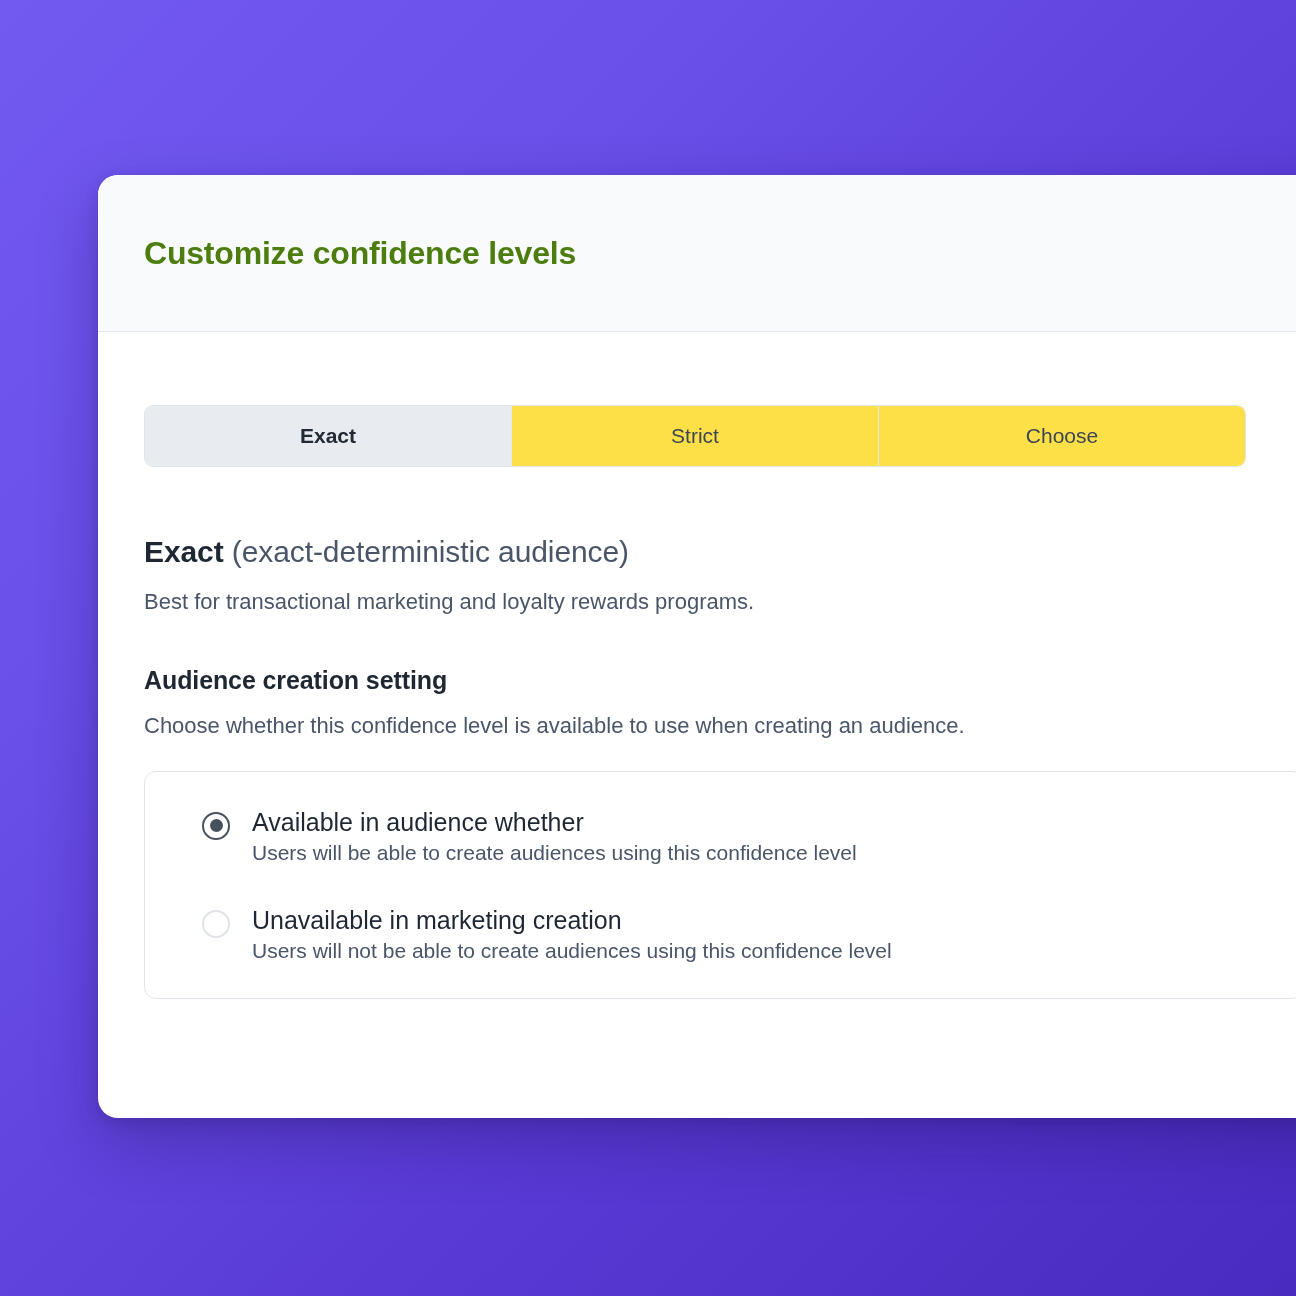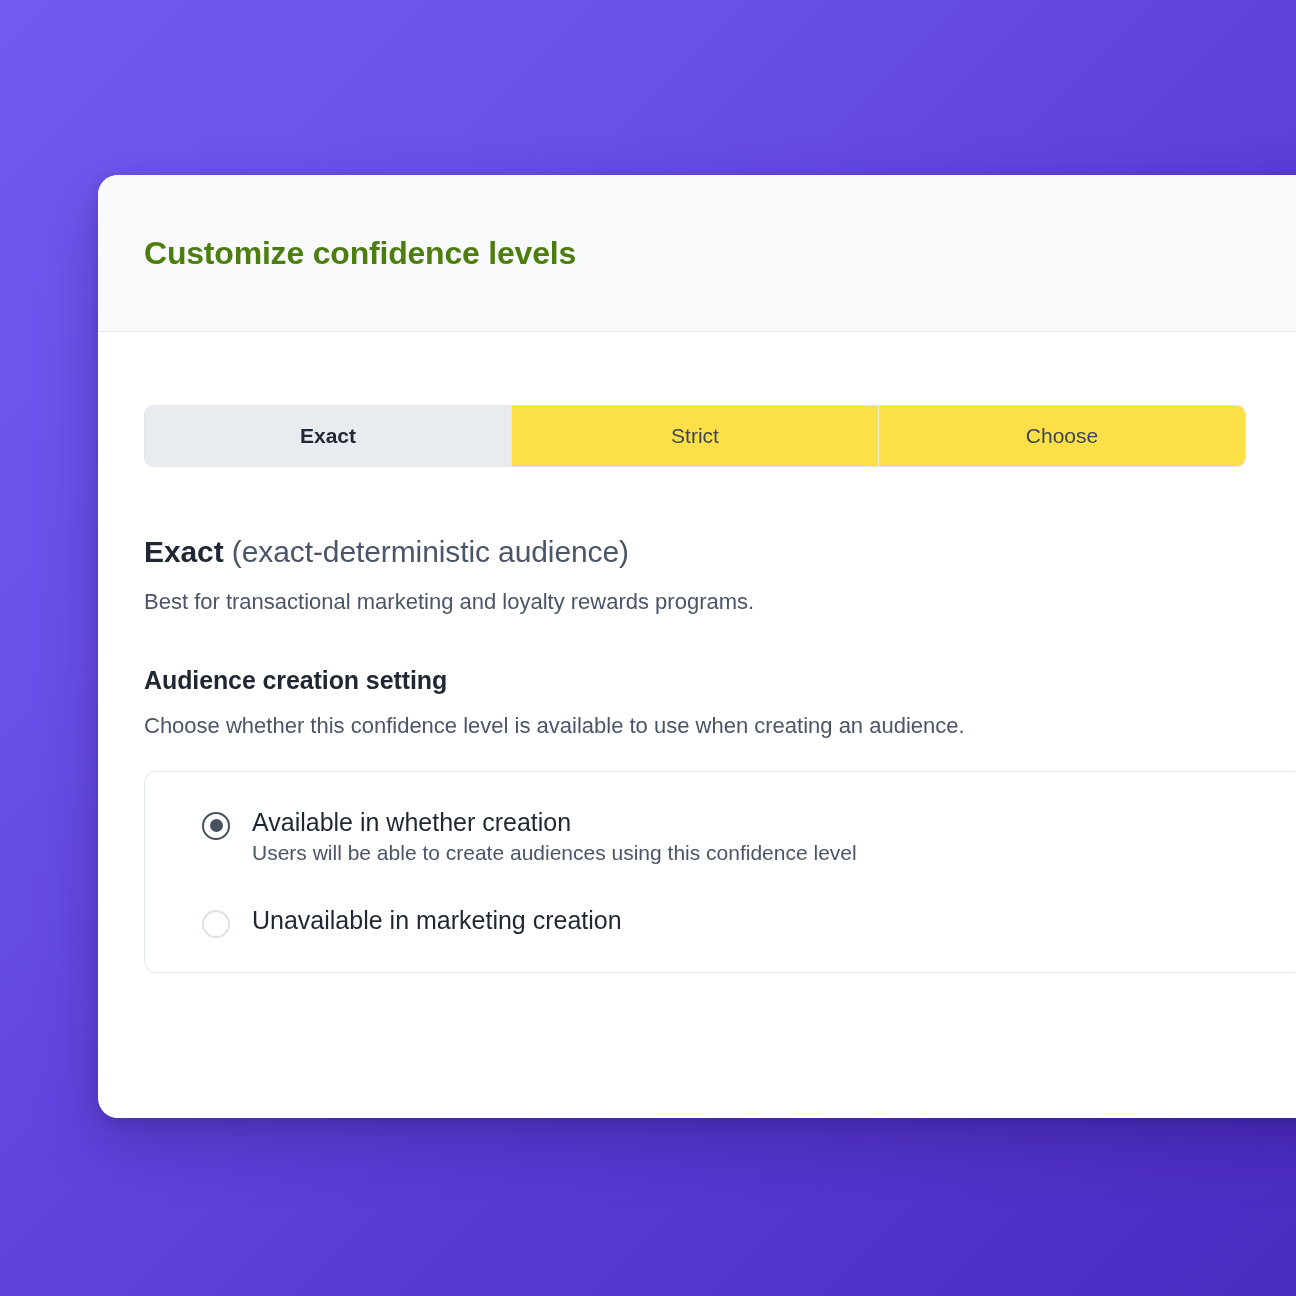--- a/index.html
+++ b/index.html
@@ -202,29 +202,30 @@
 
     <div class="setting-block">
       <div class="setting-title">Audience creation setting</div>
       <div class="setting-desc">Choose whether this confidence level is available to use when creating an audience.</div>
 
       <div class="radio-group">
 
         <div class="radio-option">
           <span class="radio-mark checked"></span>
           <span class="radio-text">
-            <span class="radio-label">Available in whether creation</span>
+            <span class="radio-label">Available in audience whether</span>
             <span class="radio-sub" style="display:block;">Users will be able to create audiences using this confidence level</span>
           </span>
         </div>
 
         <div class="radio-option">
           <span class="radio-mark"></span>
           <span class="radio-text">
             <span class="radio-label">Unavailable in marketing creation</span>
+            <span class="radio-sub" style="display:block;">Users will not be able to create audiences using this confidence level</span>
           </span>
         </div>
 
       </div>
     </div>
 
   </div>
 </div>
 
 </body></html>

